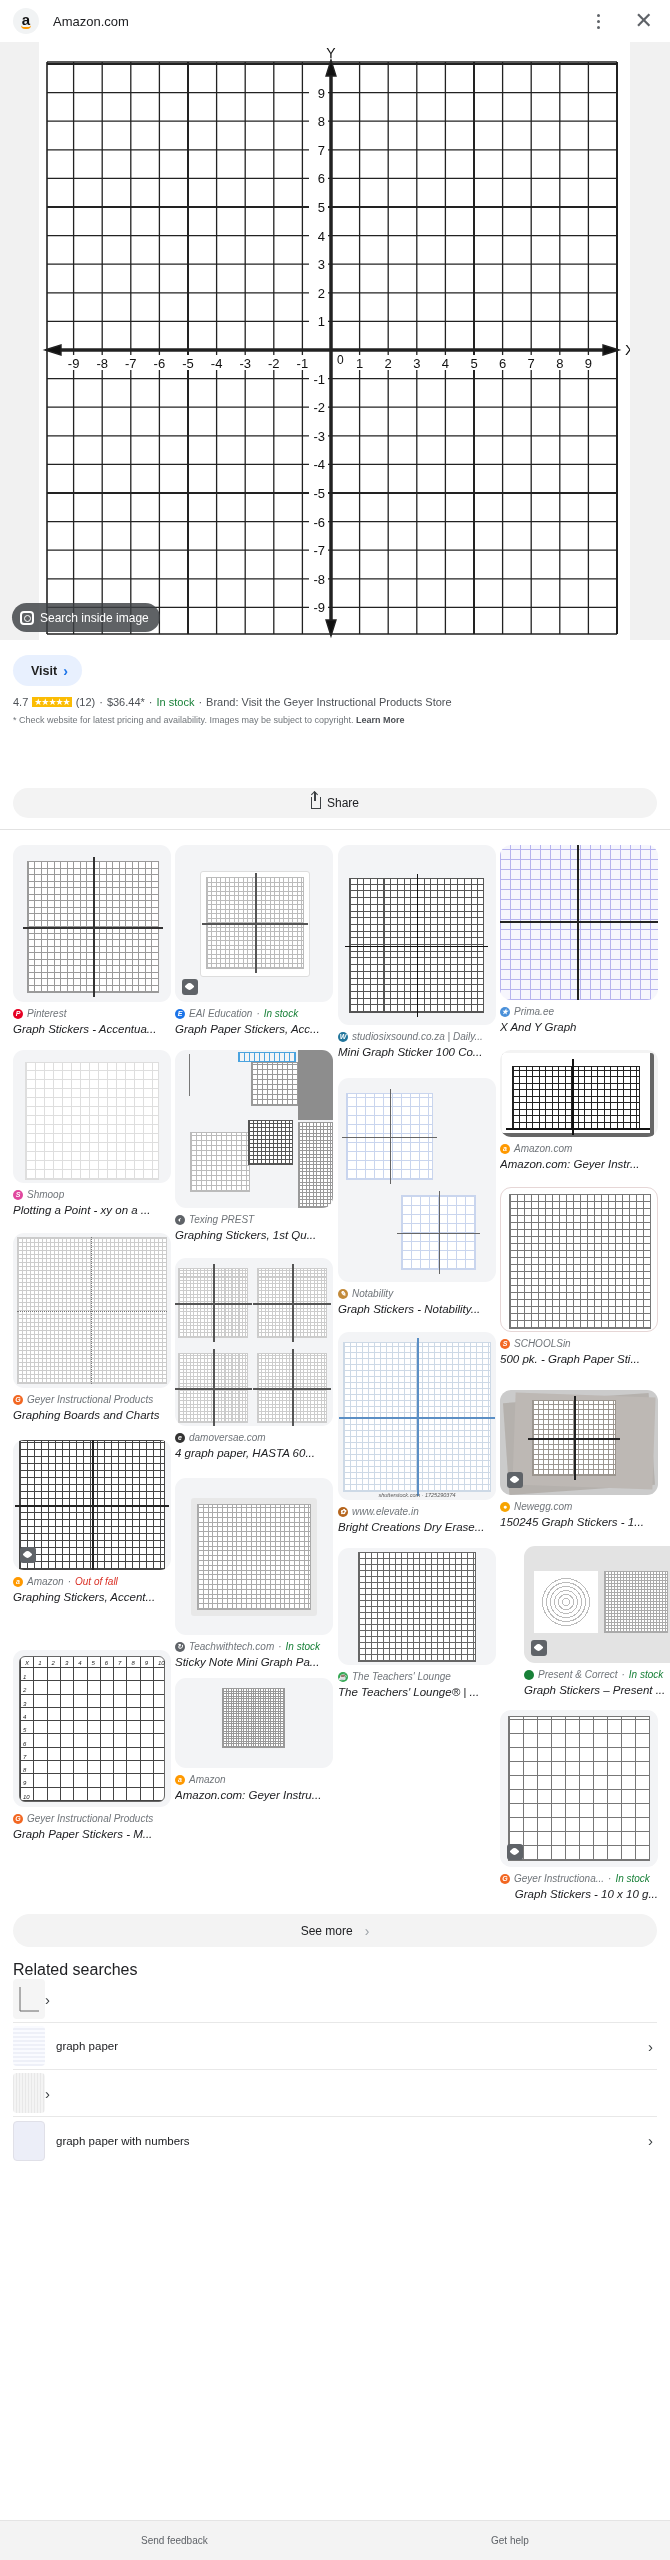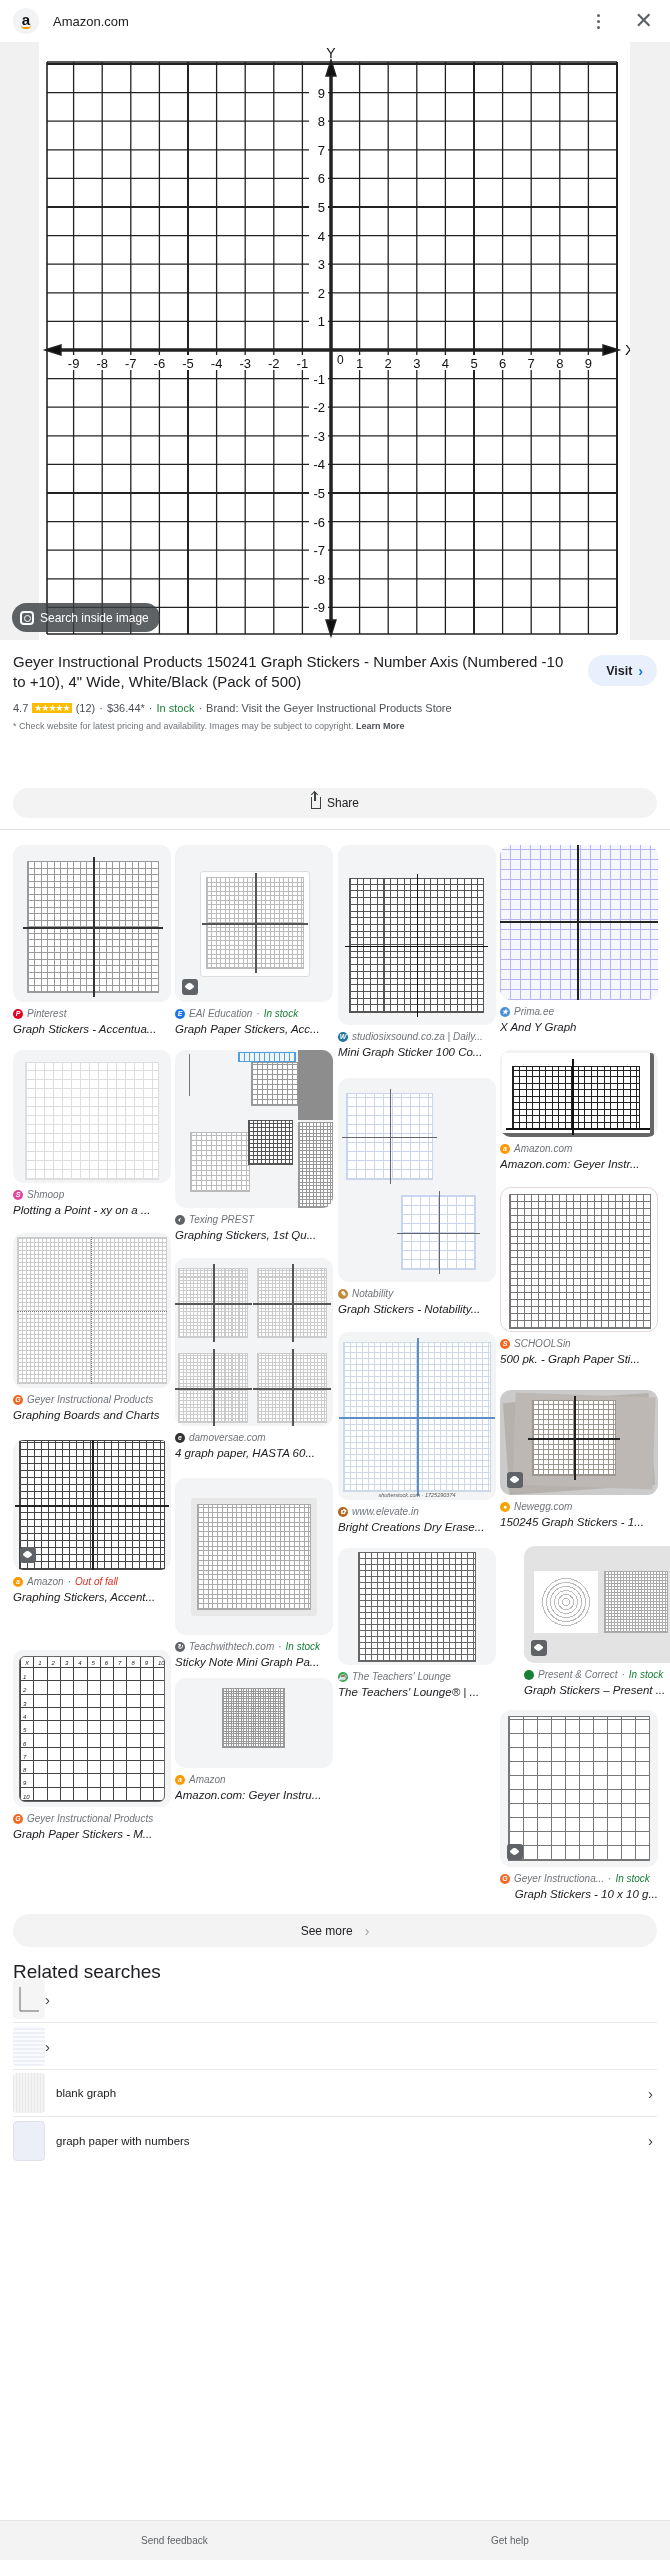--- a/index.html
+++ b/index.html
@@ -49,21 +49,21 @@
   .thumb { width: 158px; border-radius: 11px; background: #f3f4f6; position: relative; overflow: hidden; }
   .src { margin-top: 6px; font-size: 10px; color: #70757a; display: flex; align-items: center; gap: 4px; white-space: nowrap; overflow: hidden; }
   .src .dot { width: 10px; height: 10px; border-radius: 50%; flex: none; display: inline-flex; align-items: center; justify-content: center; font-size: 7px; color: #fff; font-weight: bold; }
   .ctitle { margin-top: 4px; font-size: 11.5px; color: #202124; white-space: nowrap; overflow: hidden; text-overflow: ellipsis; }
   .tag { position: absolute; left: 7px; bottom: 7px; width: 16px; height: 16px; background: #5f6368; border-radius: 3px; }
   .tag::after { content: ""; position: absolute; left: 4px; top: 4px; width: 7px; height: 7px; background: #fff; border-radius: 1px 4px 1px 4px; transform: rotate(-45deg); }
 
   
   .seemore { position: absolute; top: 1914px; left: 13px; width: 644px; height: 33px; border-radius: 17px; background: #f3f3f3; display: flex; align-items: center; justify-content: center; gap: 12px; font-size: 12px; color: #202124; cursor: pointer; }
   .seemore .chev { color: #9aa0a6; font-size: 14px; }
-  .rel-h { position: absolute; top: 1961px; left: 13px; font-size: 19px; color: #202124; }
+  .rel-h { position: absolute; top: 1961px; left: 13px; font-size: 16px; color: #202124; }
   .rel { position: absolute; left: 13px; width: 644px; height: 47px; display: flex; align-items: center; border-bottom: 1px solid #e8e8e8; cursor: pointer; }
   .rel:last-child { border-bottom: none; }
   .rel-thumb { width: 32px; height: 40px; border-radius: 4px; background: #f5f5f5; flex: none; position: relative; }
   .rel-label { margin-left: 11px; font-size: 11.5px; color: #202124; flex: 1; }
   .rel-chev { font-size: 15px; color: #3c4043; margin-right: 4px; }
 
   .footer { position: absolute; top: 2520px; left: 0; width: 670px; height: 40px; background: #f3f3f3; border-top: 1px solid #e4e4e4; display: flex; align-items: center; font-size: 10px; color: #5f6368; }
   .footer a { position: absolute; text-decoration: none; color: #5f6368; cursor: pointer; }
 </style>
 </head>
@@ -219,21 +219,20 @@
     </svg>
   </div>
   <div class="lens">
     <span class="lens-icon"></span>
     <span>Search inside image</span>
   </div>
 </div>
 
 <div class="info">
   <div class="title-row">
-    <div class="p-title">Geyer Instructional Products 150241 Graph Stickers - Number Axis (Numbered -10 to +10), 4" Wide, White/Black (Pack of 500)</div>
     <div class="visit">
         <span>Visit</span>
         <span class="chev">›</span>
       </div>
   </div>
   <div class="meta">
     <span>4.7</span>
     <span class="stars">★★★★★</span>
     <span>(12)</span>
     <span>·</span>
@@ -576,25 +575,25 @@
 <div class="rel-h">Related searches</div>
 <div>
   <div class="rel" style="top:1976px">
     <div class="rel-thumb"><svg width="32" height="40">
           <path d="M7 8 V32 H26" stroke="#666" stroke-width="1" fill="none"></path>
         </svg></div>
     <span class="rel-chev">›</span>
   </div>
   <div class="rel" style="top:2023px">
     <div class="rel-thumb" style="background:repeating-linear-gradient(0deg,#eef0f8 0 2px,#fafbff 2px 4px),#f5f6fb"></div>
+    <span class="rel-label">graph paper</span>
     <span class="rel-chev">›</span>
   </div>
   <div class="rel" style="top:2070px">
     <div class="rel-thumb" style="background:repeating-linear-gradient(90deg,#e8e8e8 0 1px,#f4f4f4 1px 3px)"></div>
-    <span class="rel-label">blank graph</span>
     <span class="rel-chev">›</span>
   </div>
   <div class="rel" style="top:2117px;border-bottom:none">
     <div class="rel-thumb" style="background:#eceef8;border:1px solid #e0e0e8"></div>
     <span class="rel-label">graph paper with numbers</span>
     <span class="rel-chev">›</span>
   </div>
 </div>
 
 <div class="footer">

